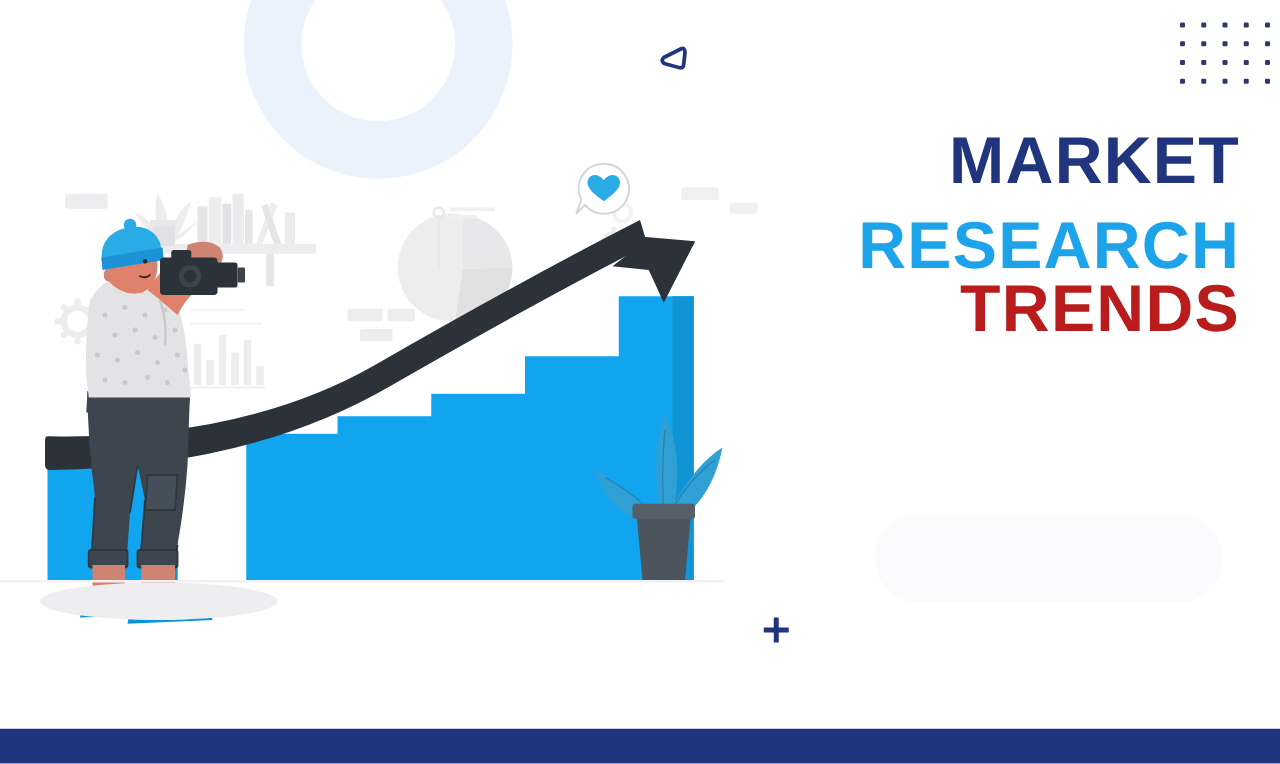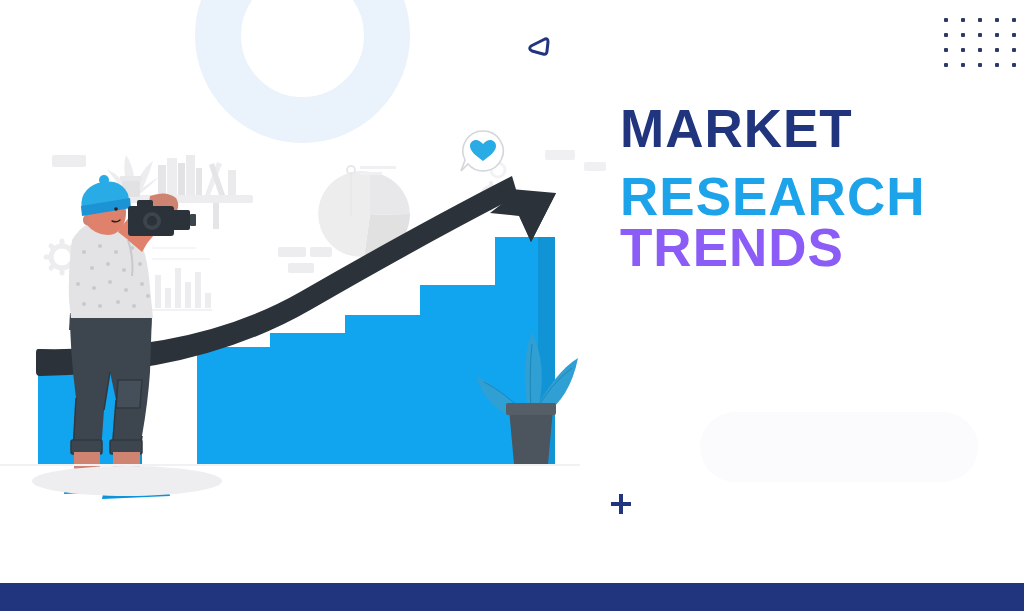--- a/index.html
+++ b/index.html
@@ -18,21 +18,21 @@
     overflow: hidden;
   }
   .layer { position: absolute; top: 0; left: 0; width: 1024px; height: 611px; }
 
   
   #headline {
     position: absolute;
     left: 620px;
     top: 104px;
     width: 372px;
-    text-align: left;
+    text-align: right;
     line-height: 0.96;
   }
   #headline .hl {
     display: block;
     font-family: "Liberation Sans", sans-serif;
     font-weight: 700;
     font-size: 53px;
     letter-spacing: 1.0px;
     white-space: nowrap;
     margin: 0;
@@ -391,18 +391,18 @@
 
   <svg style="position:absolute;left:524px;top:33px;width:26px;height:26px;" viewBox="0 0 26 26" xmlns="http://www.w3.org/2000/svg">
     <path d="M21 6 q3 -1 3 3 l-1 9 q0 4 -4 3 l-11 -3 q-4 -2 -1 -5 z" fill="none" stroke="#21357f" stroke-width="3" stroke-linejoin="round"></path>
   </svg>
 
   <div id="plus-mark"></div>
 
   <div id="headline">
     <span class="hl" id="hl-market" style="color: rgb(33, 53, 127);">MARKET</span>
     <span class="hl" id="hl-research" style="color: rgb(28, 163, 234); margin-top: 17px;">RESEARCH</span>
-    <span class="hl" id="hl-trends" style="color: #8b5cf6;">TRENDS</span>
+    <span class="hl" id="hl-trends" style="color: #b91c1c;">TRENDS</span>
   </div>
 
   <div id="bottom-band" style="background: rgb(33, 53, 127); height: 28px; top: 583px;"></div>
 
 </div>
 
 </body></html>

